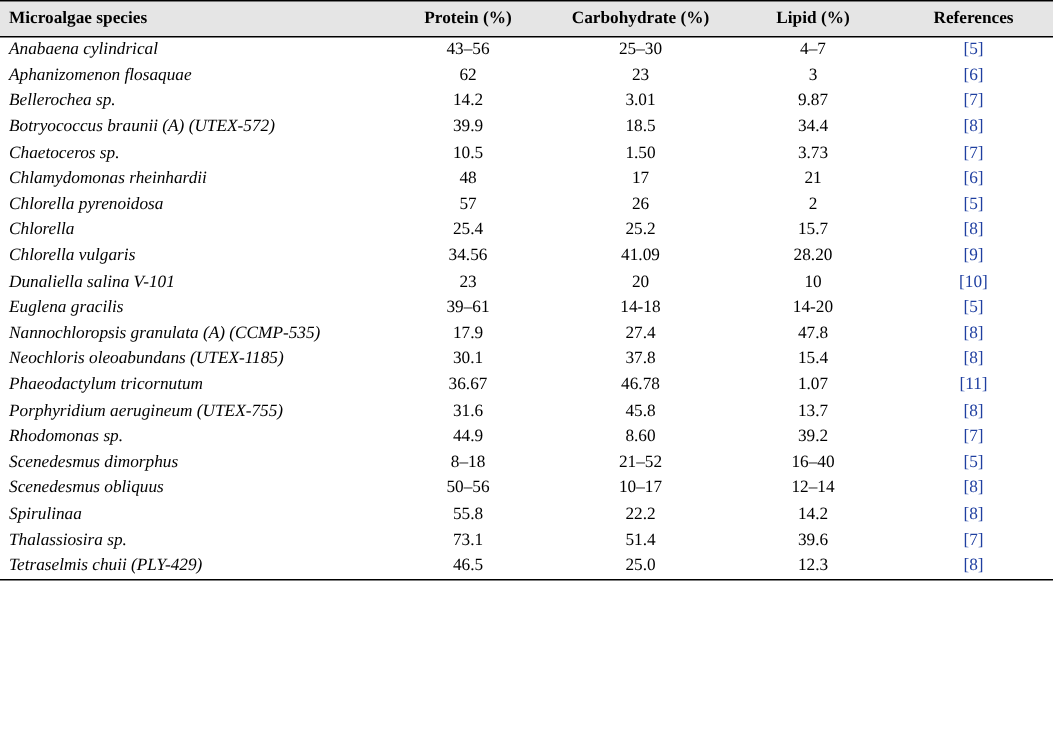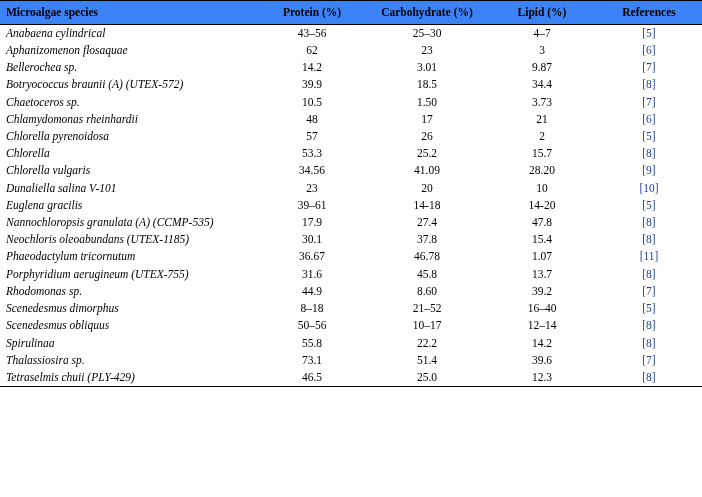--- a/index.html
+++ b/index.html
@@ -19,21 +19,21 @@
     box-sizing: border-box;
     padding: 0;
   }
   table.data {
     width: 702px;
     border-collapse: collapse;
     table-layout: fixed;
     font-size: 11.5px;
   }
   table.data thead th {
-    background: #3b82f6;
+    background: #e5e5e5;
     font-family: "Liberation Serif", serif;
     font-weight: bold;
     font-size: 11.5px;
     color: #000;
     padding: 5px 4px 5px 4px;
     border-top: 1.5px solid #000;
     border-bottom: 1.5px solid #000;
     text-align: center;
     vertical-align: middle;
     line-height: 1.1;
@@ -135,21 +135,21 @@
         </tr>
         <tr>
           <td class="col-species">Chlorella pyrenoidosa</td>
           <td>57</td>
           <td>26</td>
           <td>2</td>
           <td class="ref">[5]</td>
         </tr>
         <tr>
           <td class="col-species">Chlorella</td>
-          <td>53.3</td>
+          <td>25.4</td>
           <td>25.2</td>
           <td>15.7</td>
           <td class="ref">[8]</td>
         </tr>
         <tr>
           <td class="col-species">Chlorella vulgaris</td>
           <td>34.56</td>
           <td>41.09</td>
           <td>28.20</td>
           <td class="ref">[9]</td>

